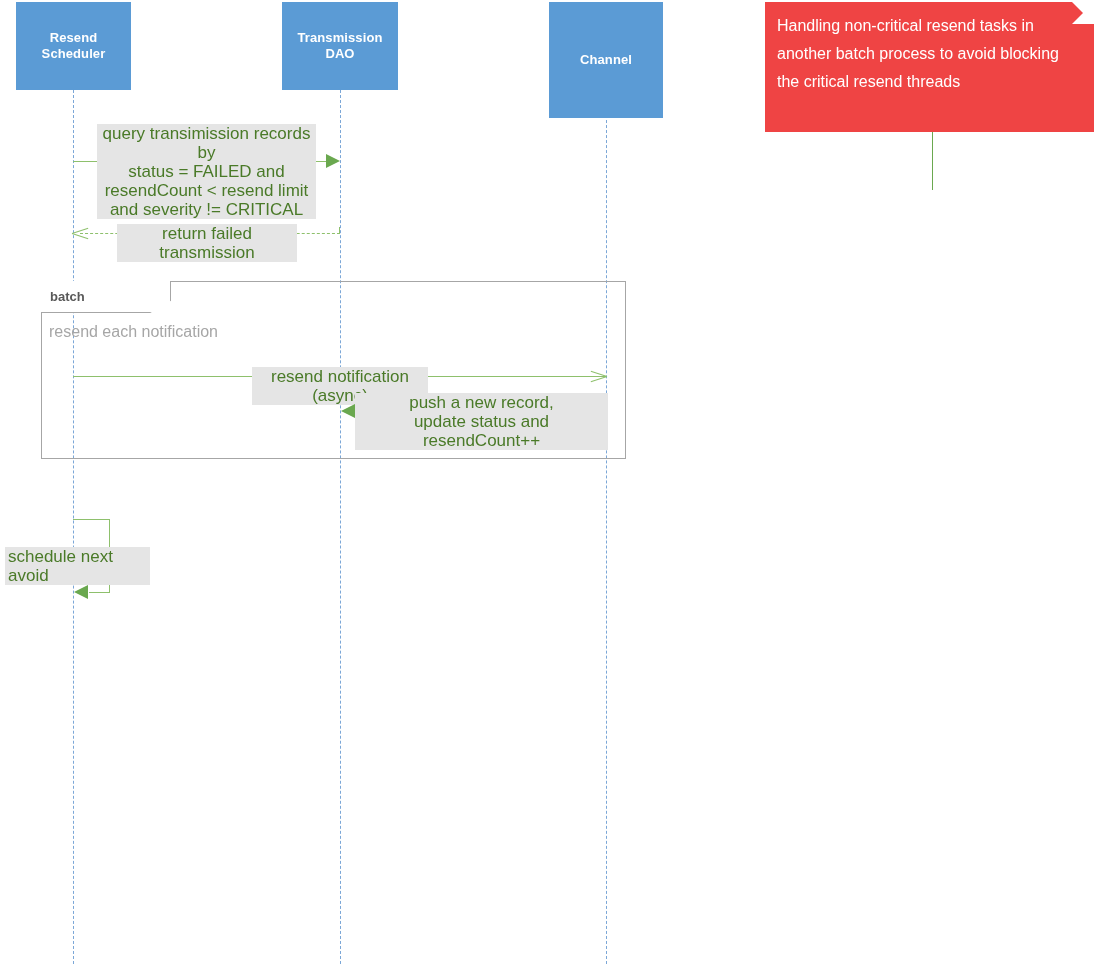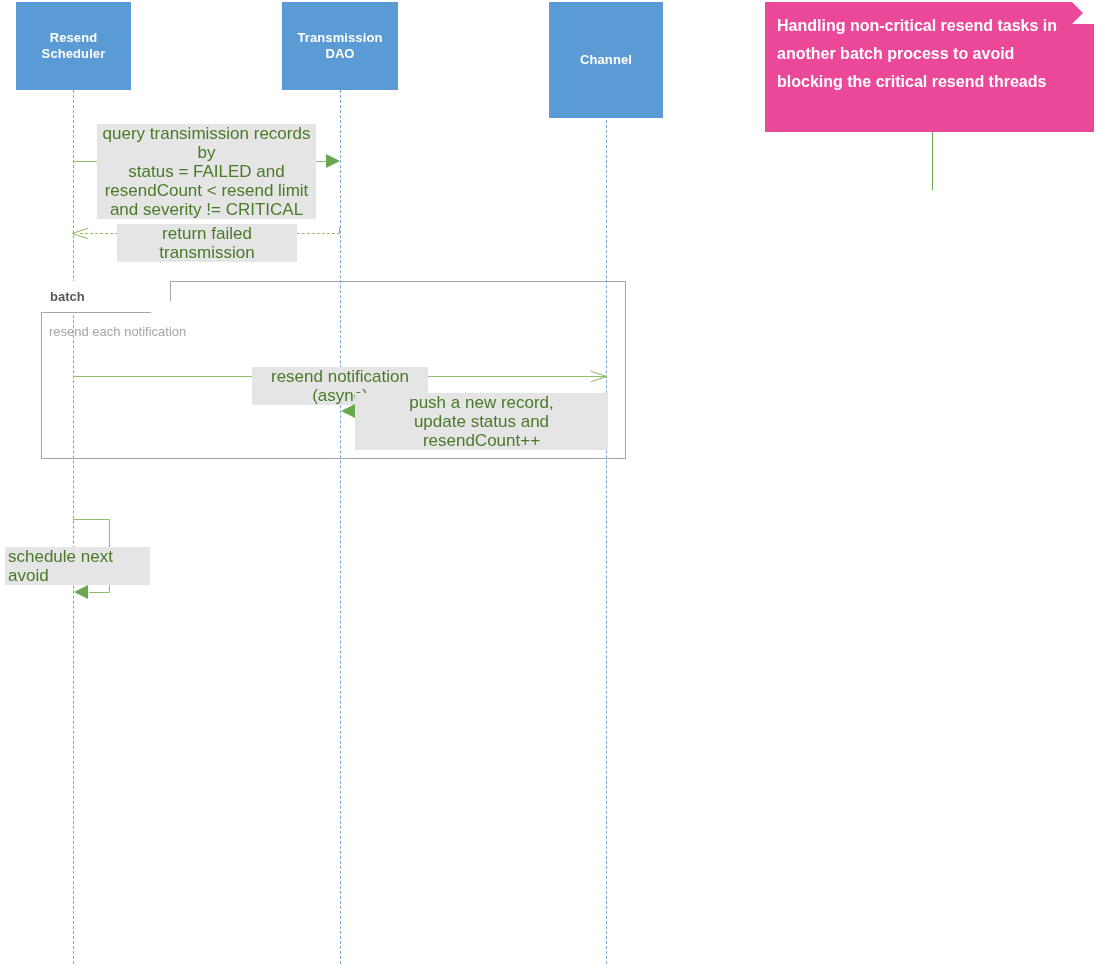--- a/index.html
+++ b/index.html
@@ -130,36 +130,35 @@
   .frame-tab-label {
     position: absolute;
     color: #595959;
     font-weight: bold;
     font-size: 13px;
     line-height: 16px;
   }
   .frame-guard {
     position: absolute;
     color: #a6a6a6;
-    font-size: 13px;
+    font-size: 16px;
     line-height: 16px;
   }
 
   
   .note {
     position: absolute;
-    background: #ec4899;
+    background: #ef4444;
     color: #ffffff;
     font-size: 16px;
     line-height: 28px;
     box-sizing: border-box;
     padding: 10px 14px 10px 12px;
     -webkit-clip-path: polygon(0 0, calc(100% - 22px) 0, 100% 22px, 100% 100%, 0 100%);
     clip-path: polygon(0 0, calc(100% - 22px) 0, 100% 22px, 100% 100%, 0 100%);
-    font-weight: bold;
   }
   .note-fold {
     position: absolute;
     width: 0; height: 0;
     border-left: 22px solid transparent;
     border-bottom: 22px solid #ffffff;
   }
   .note-connector {
     position: absolute;
     width: 0;

